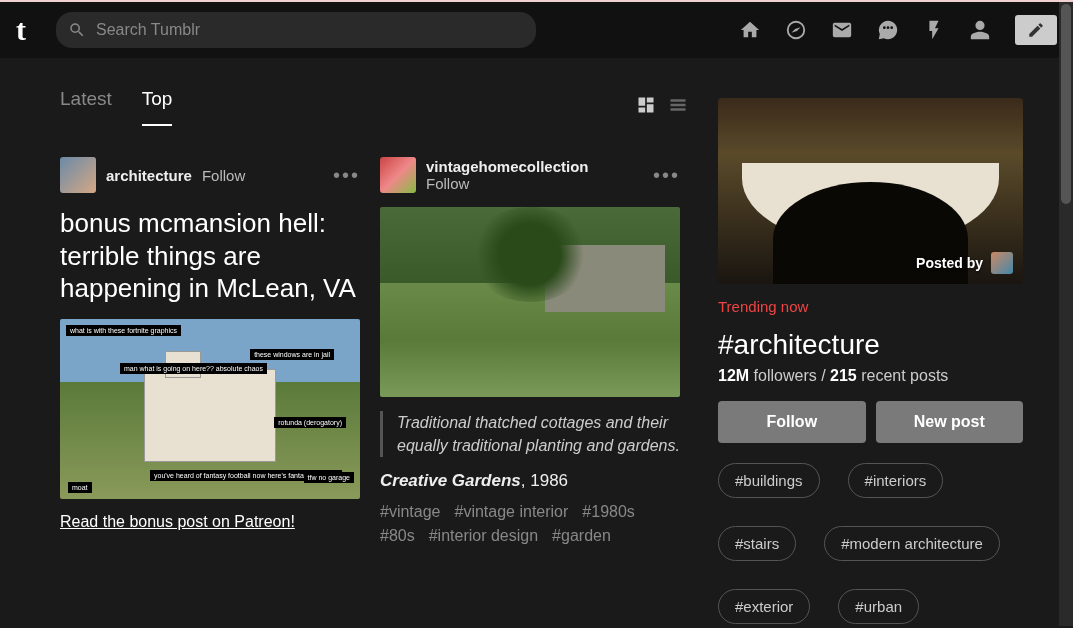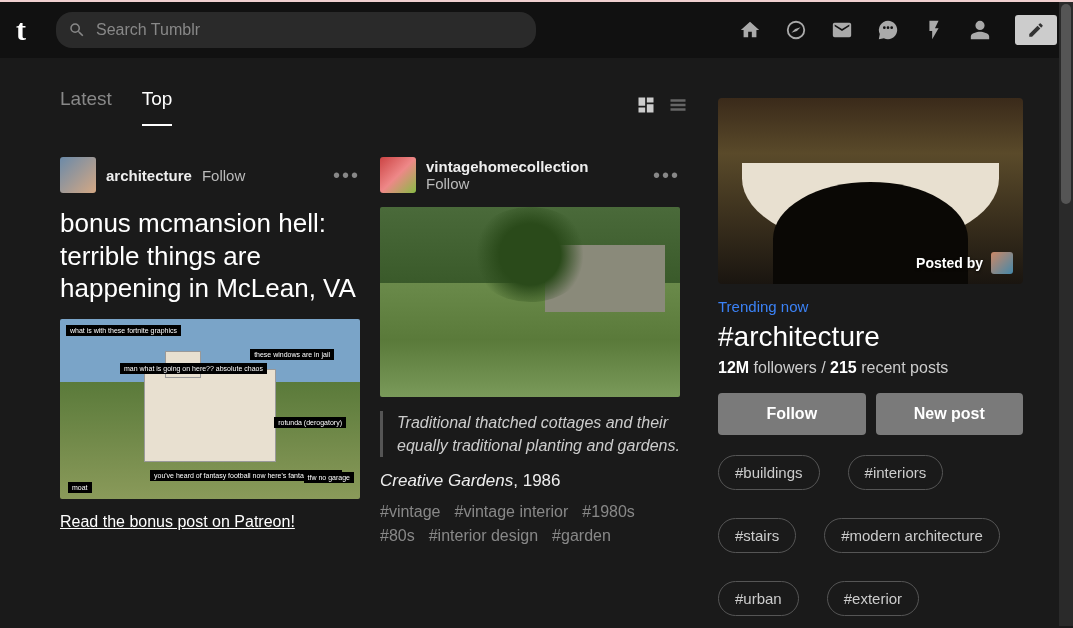--- a/index.html
+++ b/index.html
@@ -166,21 +166,21 @@
     color: #ccc;
     font-size: 16px;
     line-height: 1.45;
     margin-bottom: 14px;
   }
   .post-source {
     font-size: 17px;
     color: #eee;
     margin-bottom: 12px;
   }
-  .post-source em { font-style: italic; font-weight: 400; }
+  .post-source em { font-style: italic; font-weight: 700; }
   .post-link {
     color: #fff;
     text-decoration: underline;
     font-size: 16px;
   }
   .post-tags {
     display: flex;
     flex-wrap: wrap;
     gap: 6px 14px;
     margin-top: 10px;
@@ -232,21 +232,21 @@
     color: #fff;
     font-size: 14px;
     font-weight: 600;
     text-shadow: 0 1px 3px rgba(0,0,0,.8);
   }
   .posted-by .mini-av {
     width: 22px; height: 22px;
     background: linear-gradient(135deg, #c86, #48a);
     border-radius: 3px;
   }
-  .trending-label { color: #3b82f6; font-size: 15px; margin-bottom: 6px; }
+  .trending-label { color: #ef4444; font-size: 15px; margin-bottom: 14px; }
   .hashtag-title { font-size: 28px; font-weight: 500; color: #fff; margin-bottom: 6px; }
   .stats { color: #ccc; font-size: 16px; margin-bottom: 16px; }
   .stats b { color: #fff; font-weight: 700; }
   .action-row { display: flex; gap: 10px; margin-bottom: 20px; }
   .action-btn {
     flex: 1;
     background: #7a7a7a;
     color: #fff;
     border: none;
     border-radius: 4px;
@@ -410,21 +410,21 @@
     </div>
     <div class="action-row">
       <button class="action-btn">Follow</button>
       <button class="action-btn">New post</button>
     </div>
     <div class="related-tags">
       <div class="related-tag">#buildings</div>
       <div class="related-tag">#interiors</div>
       <div class="related-tag">#stairs</div>
       <div class="related-tag">#modern architecture</div>
+      <div class="related-tag">#exterior</div>
       <div class="related-tag">#urban</div>
-      <div class="related-tag">#exterior</div>
     </div>
   </div>
 </div>
 
 <div class="scrollbar">
   <div class="scrollbar-thumb"></div>
 </div>
 
 </body></html>

